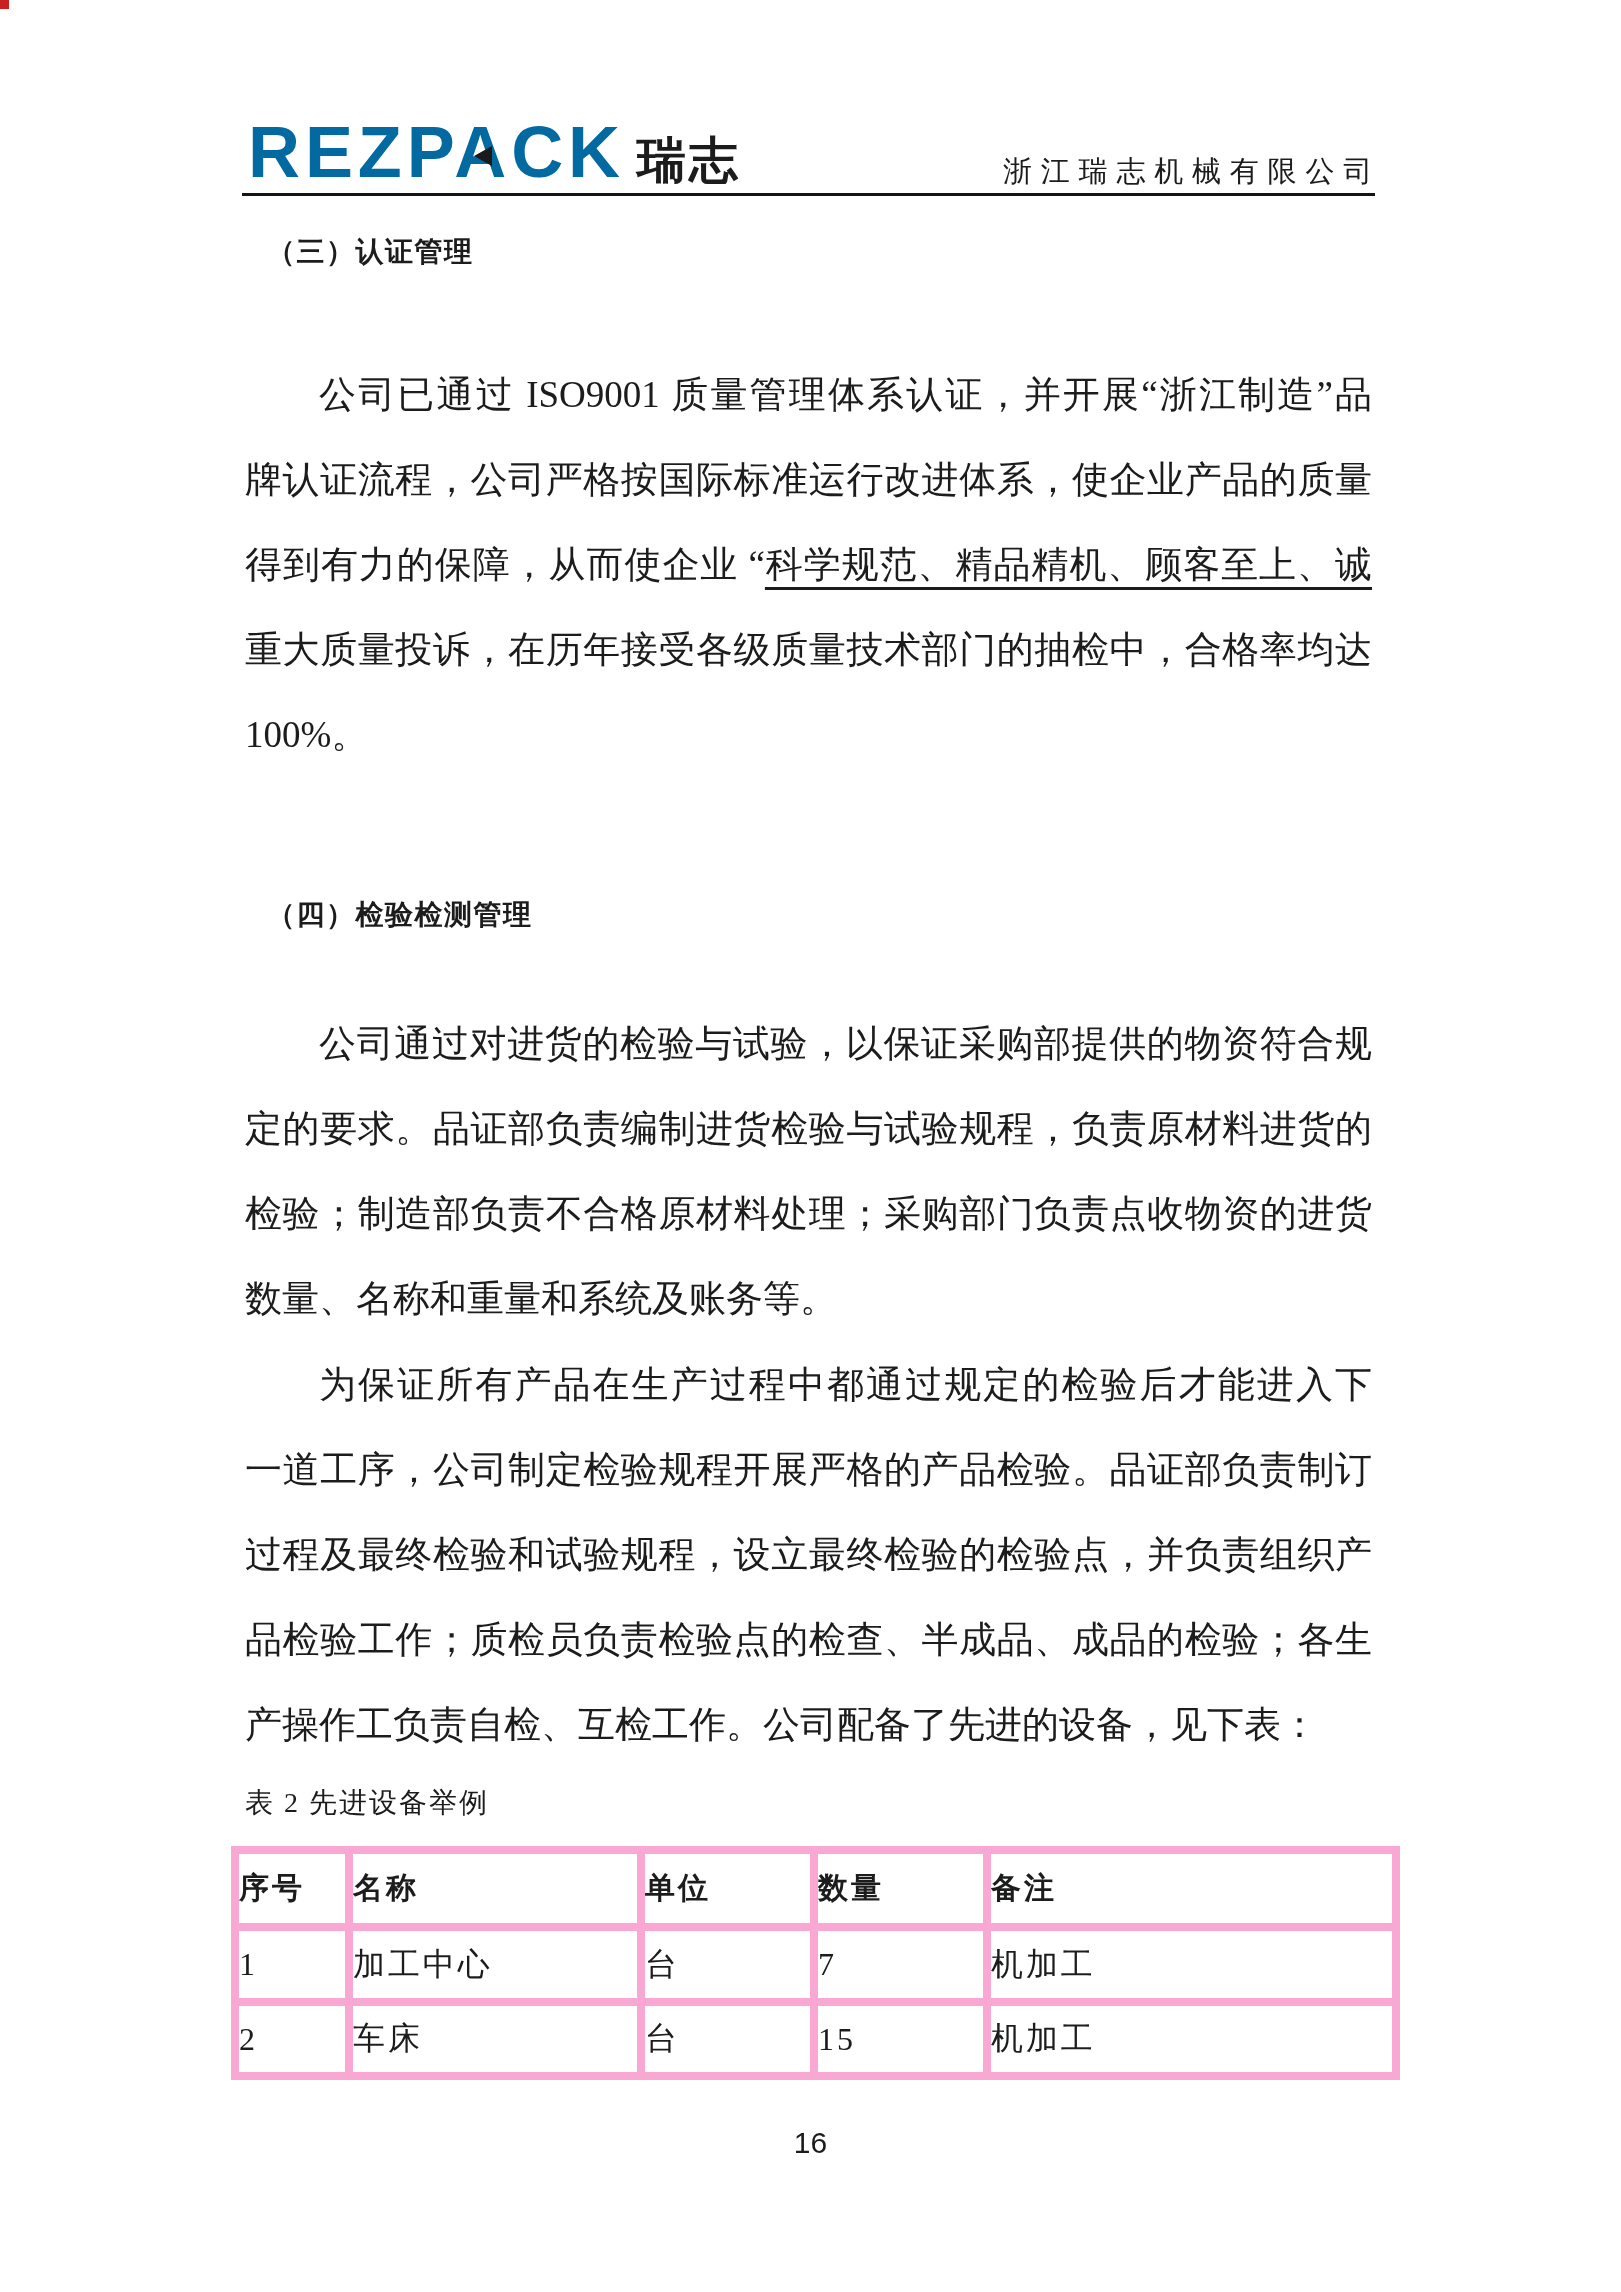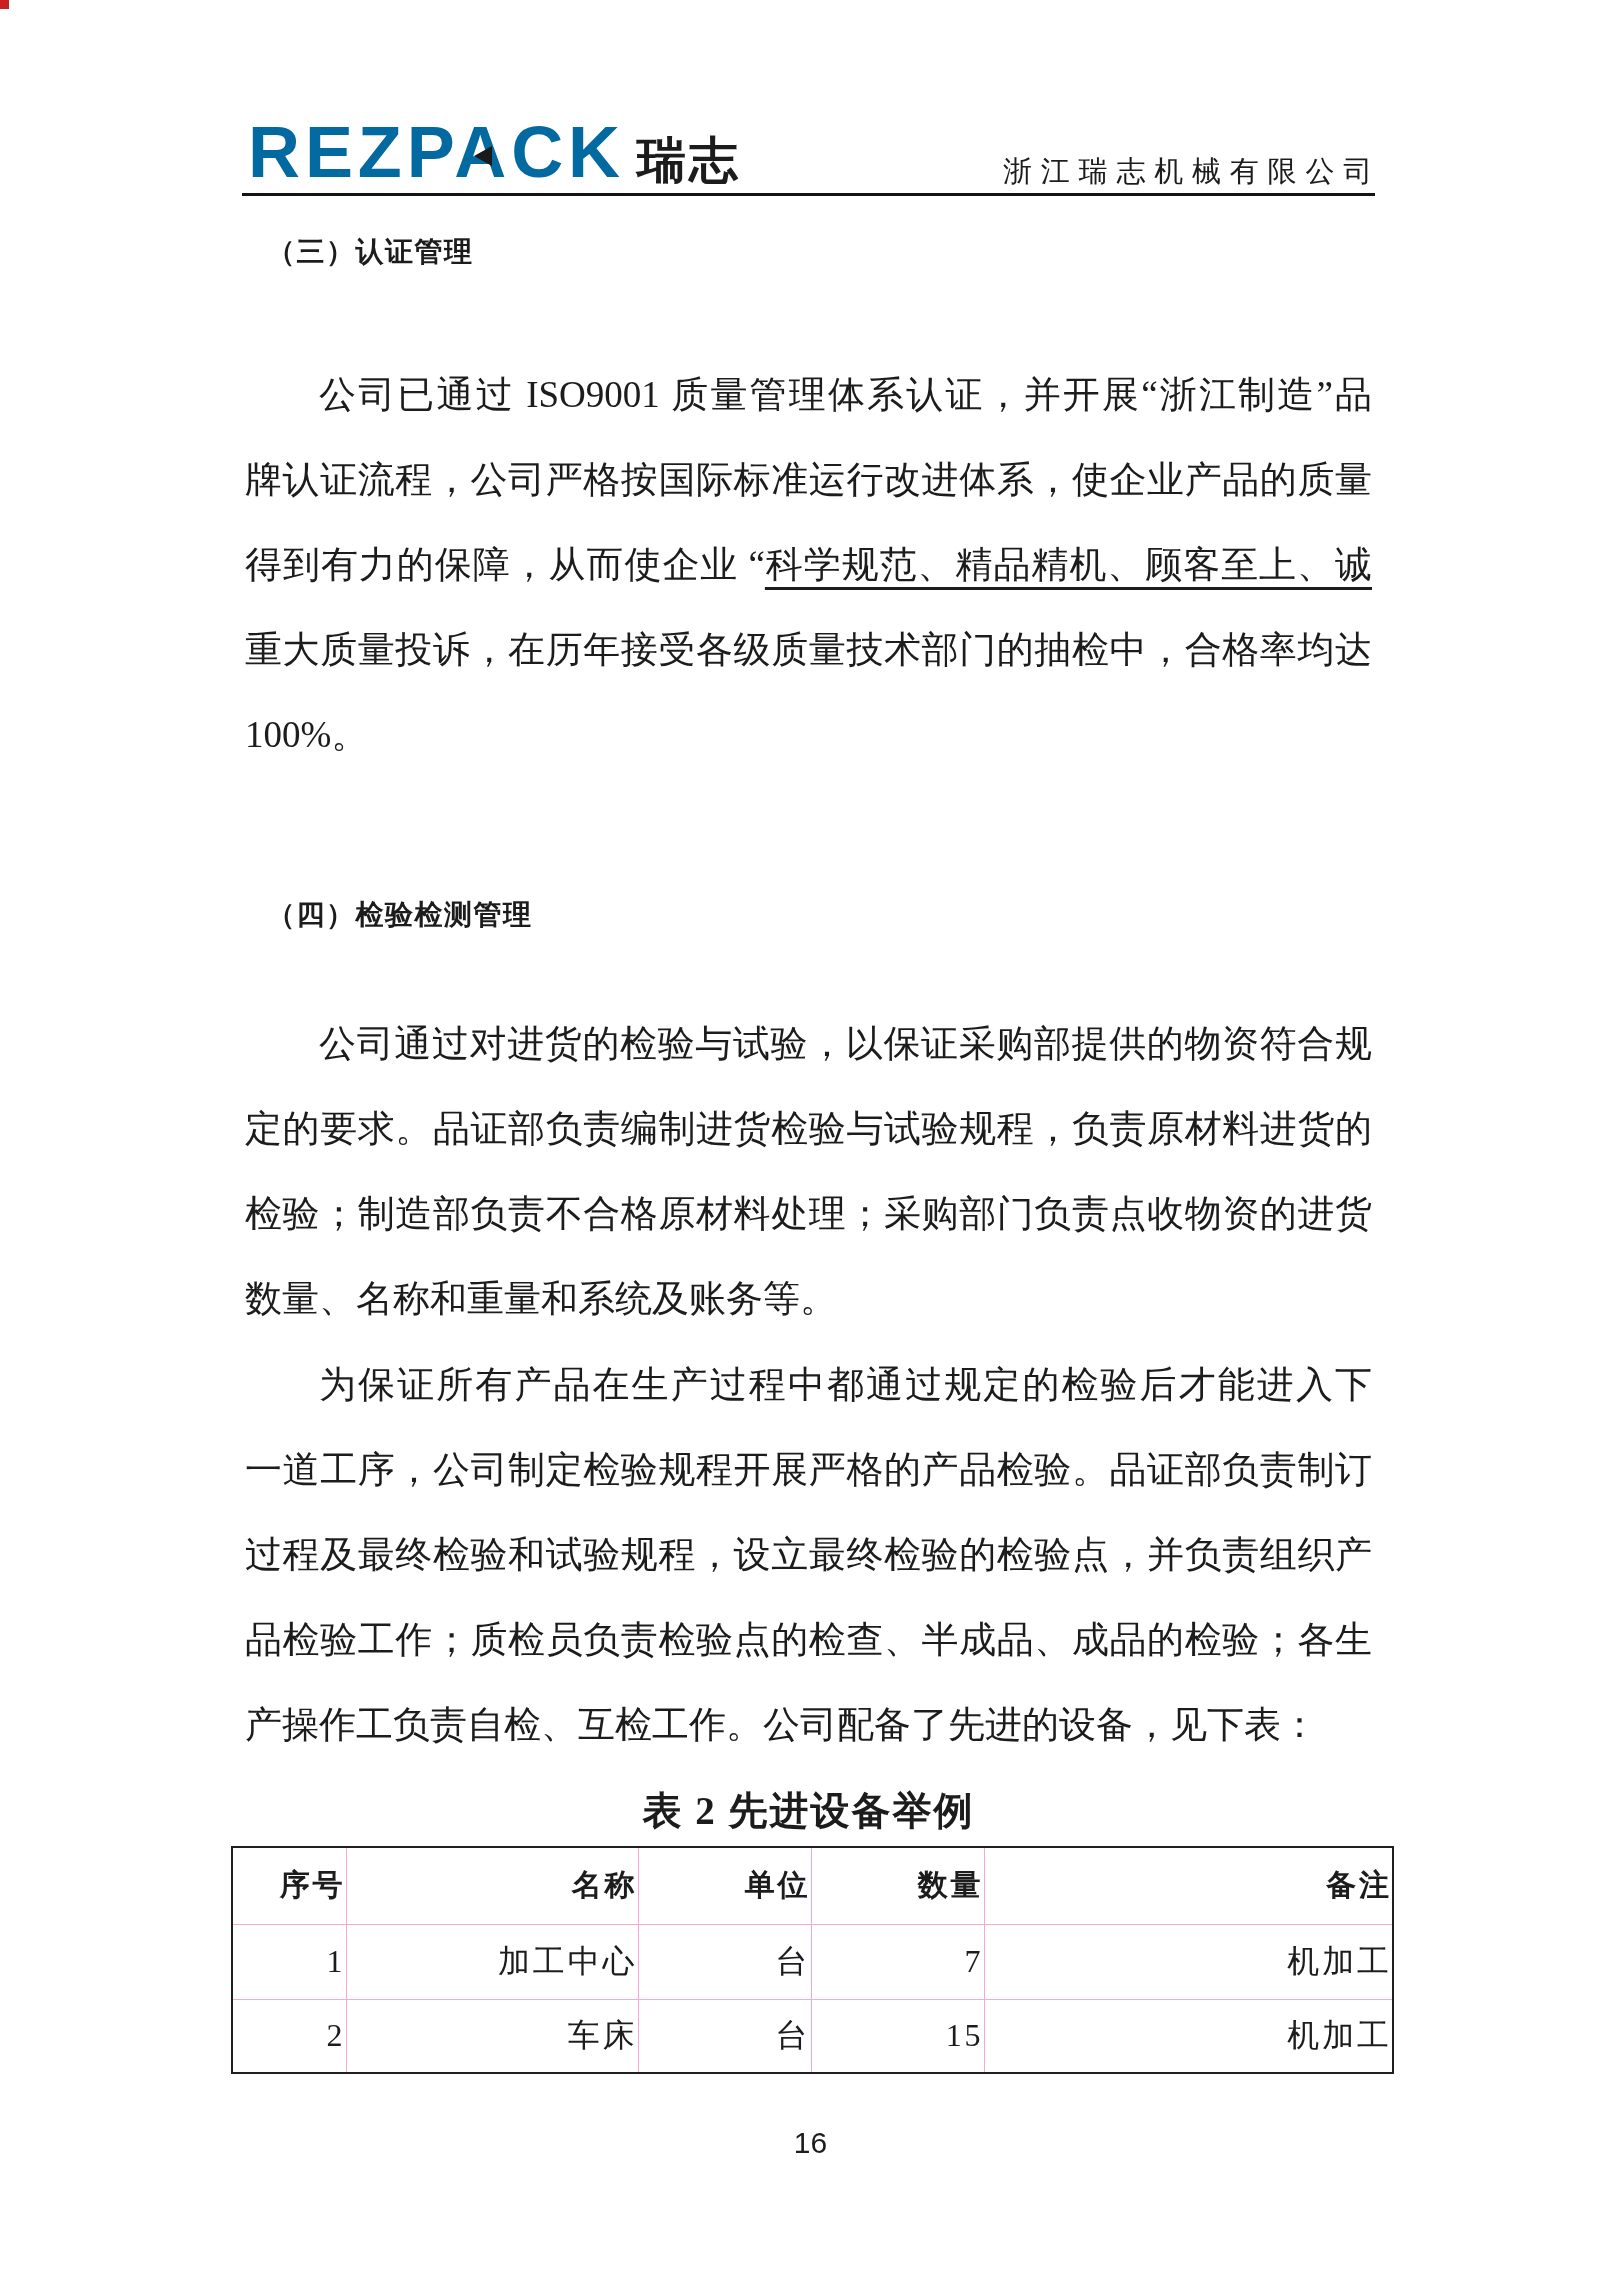--- a/index.html
+++ b/index.html
@@ -48,25 +48,25 @@
   #paragraph-3{top:1342px;}
   .line{
     height:85px;line-height:85px;
     text-align:justify;text-align-last:justify;
   }
   .line.last{text-align:right;text-align-last:left;}
   .line.indent{text-indent:74px;}
   .u{text-decoration:underline;text-underline-offset:9.8px;text-decoration-thickness:2.9px;}
 
   
-  #table-caption{left:245px;top:1784px;width:1127px;text-align:center;
-    font-size:39px;font-weight:bold;letter-spacing:2px;}
+  #table-caption{left:245px;top:1784px;width:1127px;
+    font-size:28px;font-weight:normal;letter-spacing:2px;}
   #equipment-table{left:231px;top:1846px;border-collapse:collapse;table-layout:fixed;
     border:2.9px solid #1f1f1f;}
-  #equipment-table td{border:1px solid #f9a8d4;text-align:right;vertical-align:middle;
+  #equipment-table td{border:8px solid #f9a8d4;text-align:left;vertical-align:middle;
     padding:0;overflow:hidden;}
   #equipment-table thead td{font-weight:bold;font-size:30px;letter-spacing:2.9px;}
   #equipment-table tbody td{font-size:32px;letter-spacing:2.9px;}
   #equipment-table thead tr{height:77px;}
   #equipment-table tbody tr.r0{height:75px;}
   #equipment-table tbody tr.r1{height:74px;}
   col.c1{width:114px;} col.c2{width:292px;} col.c3{width:173px;}
   col.c4{width:173px;} col.c5{width:409px;}
 
   

